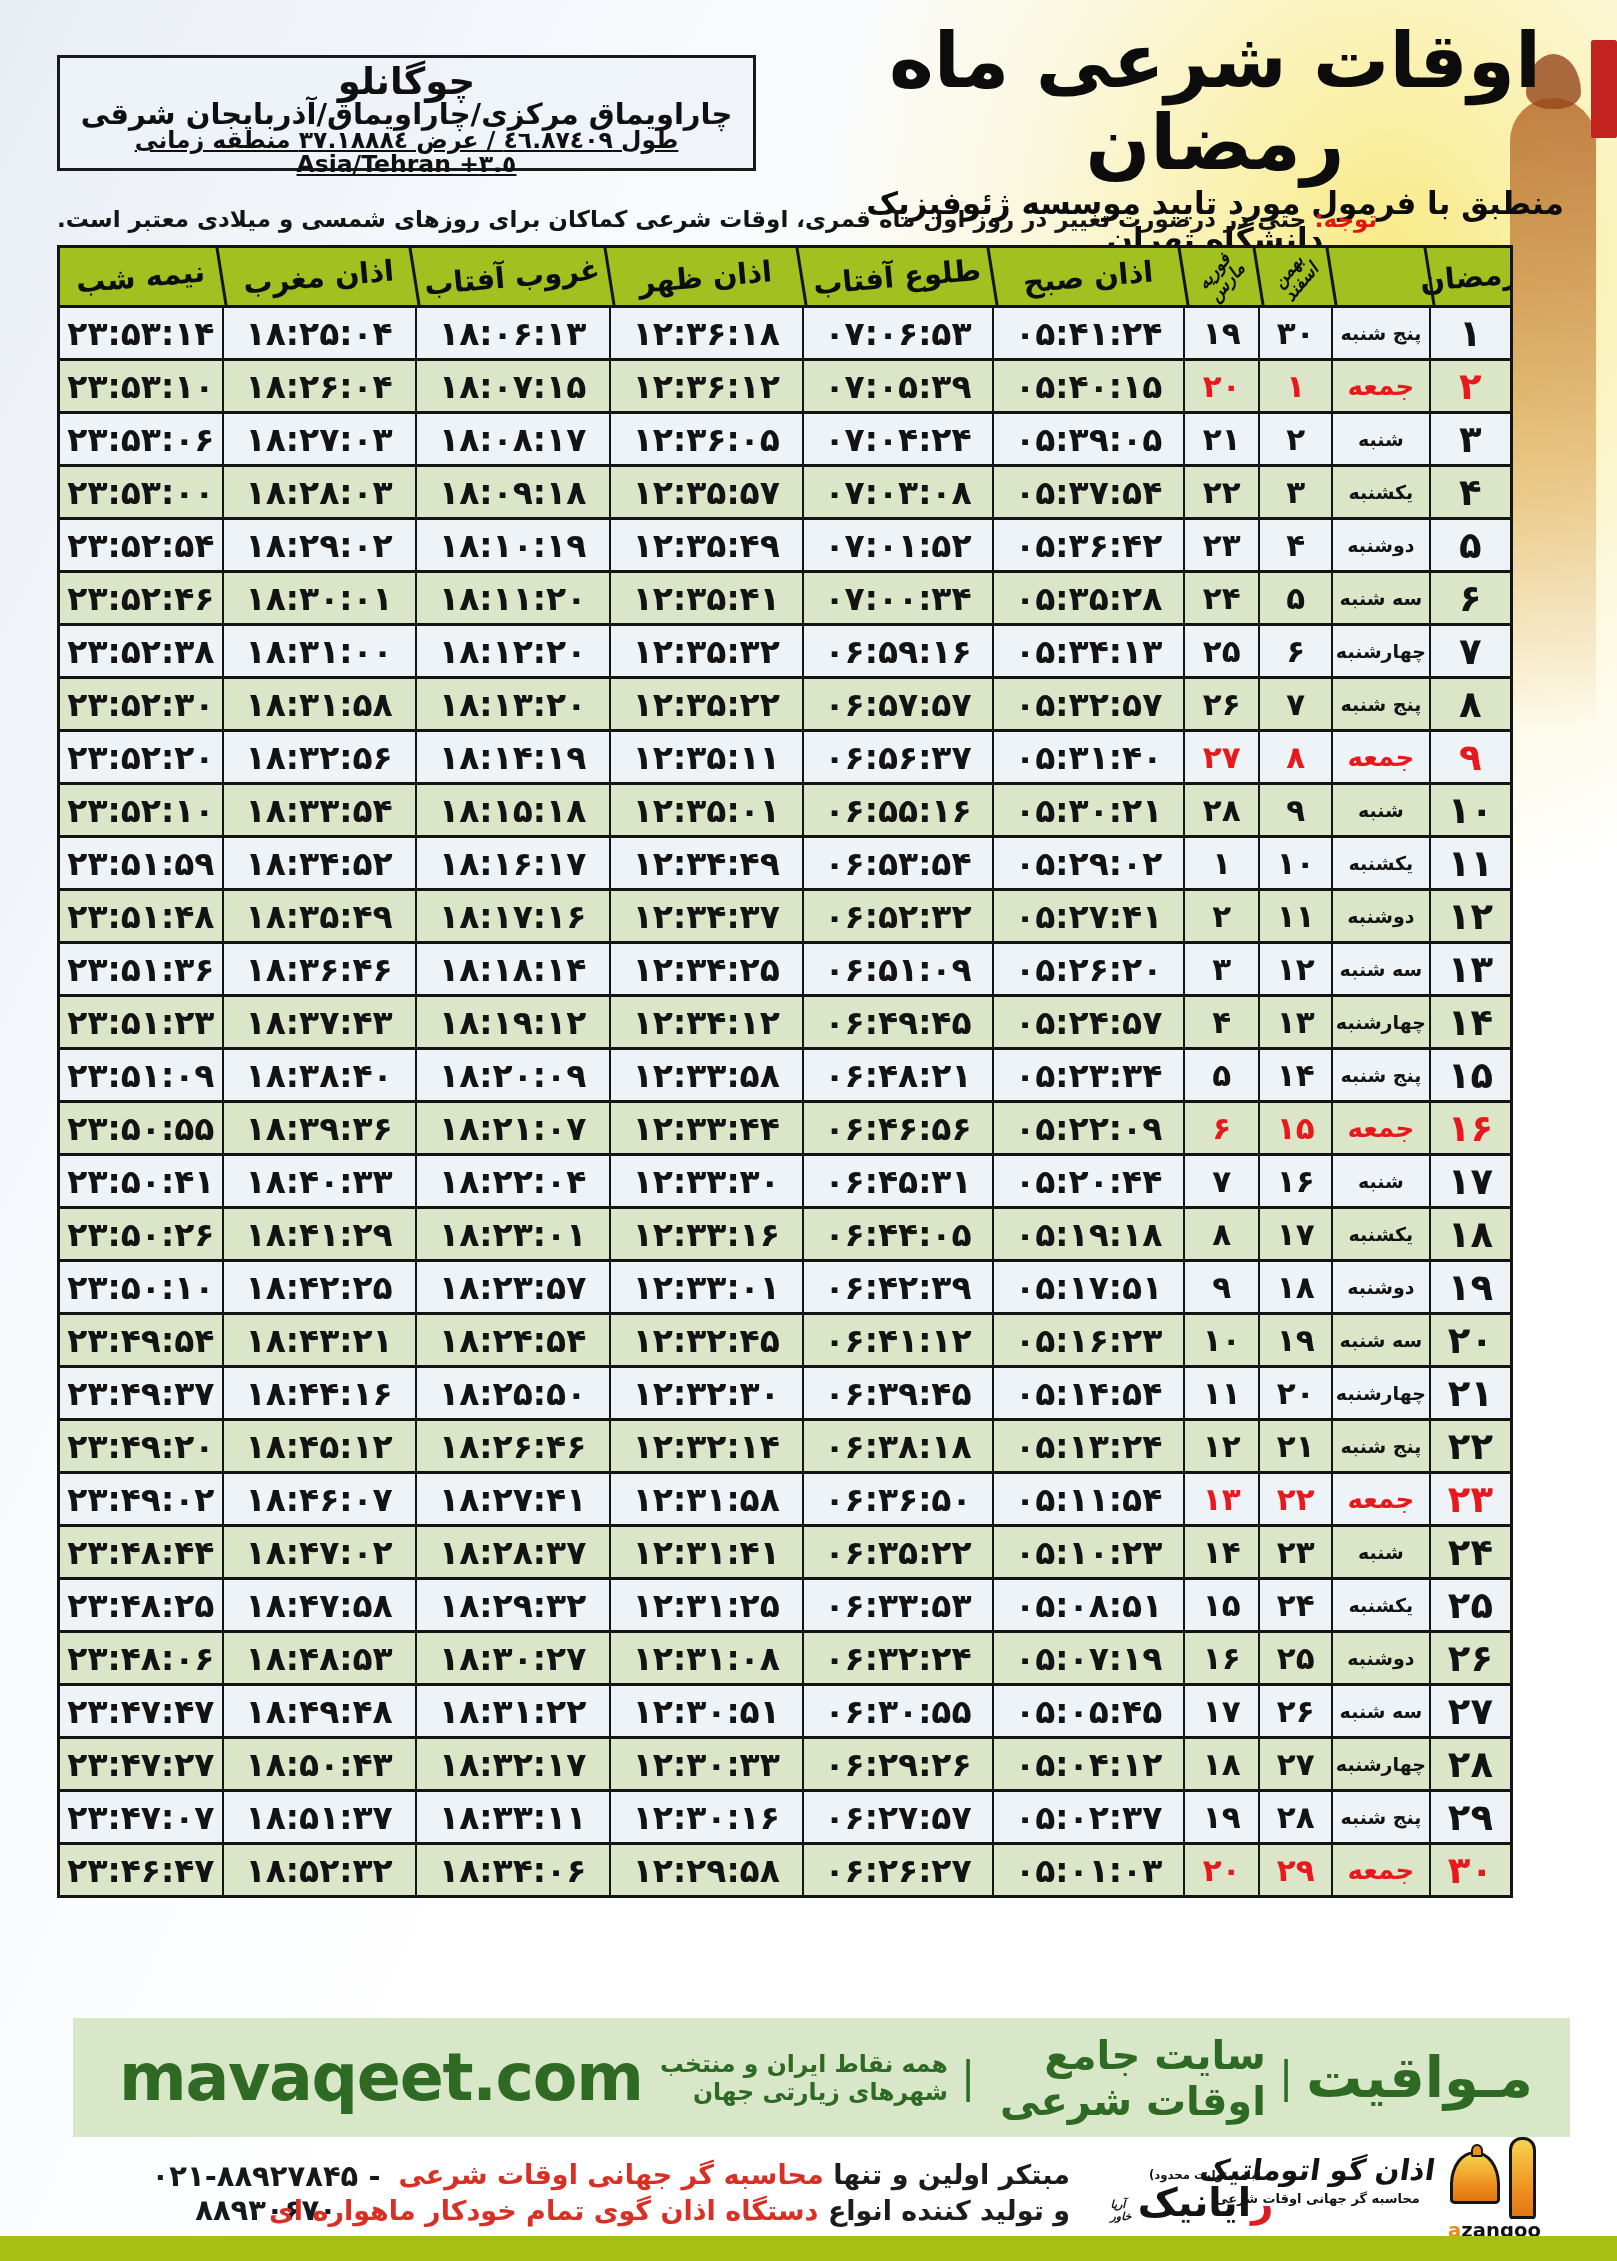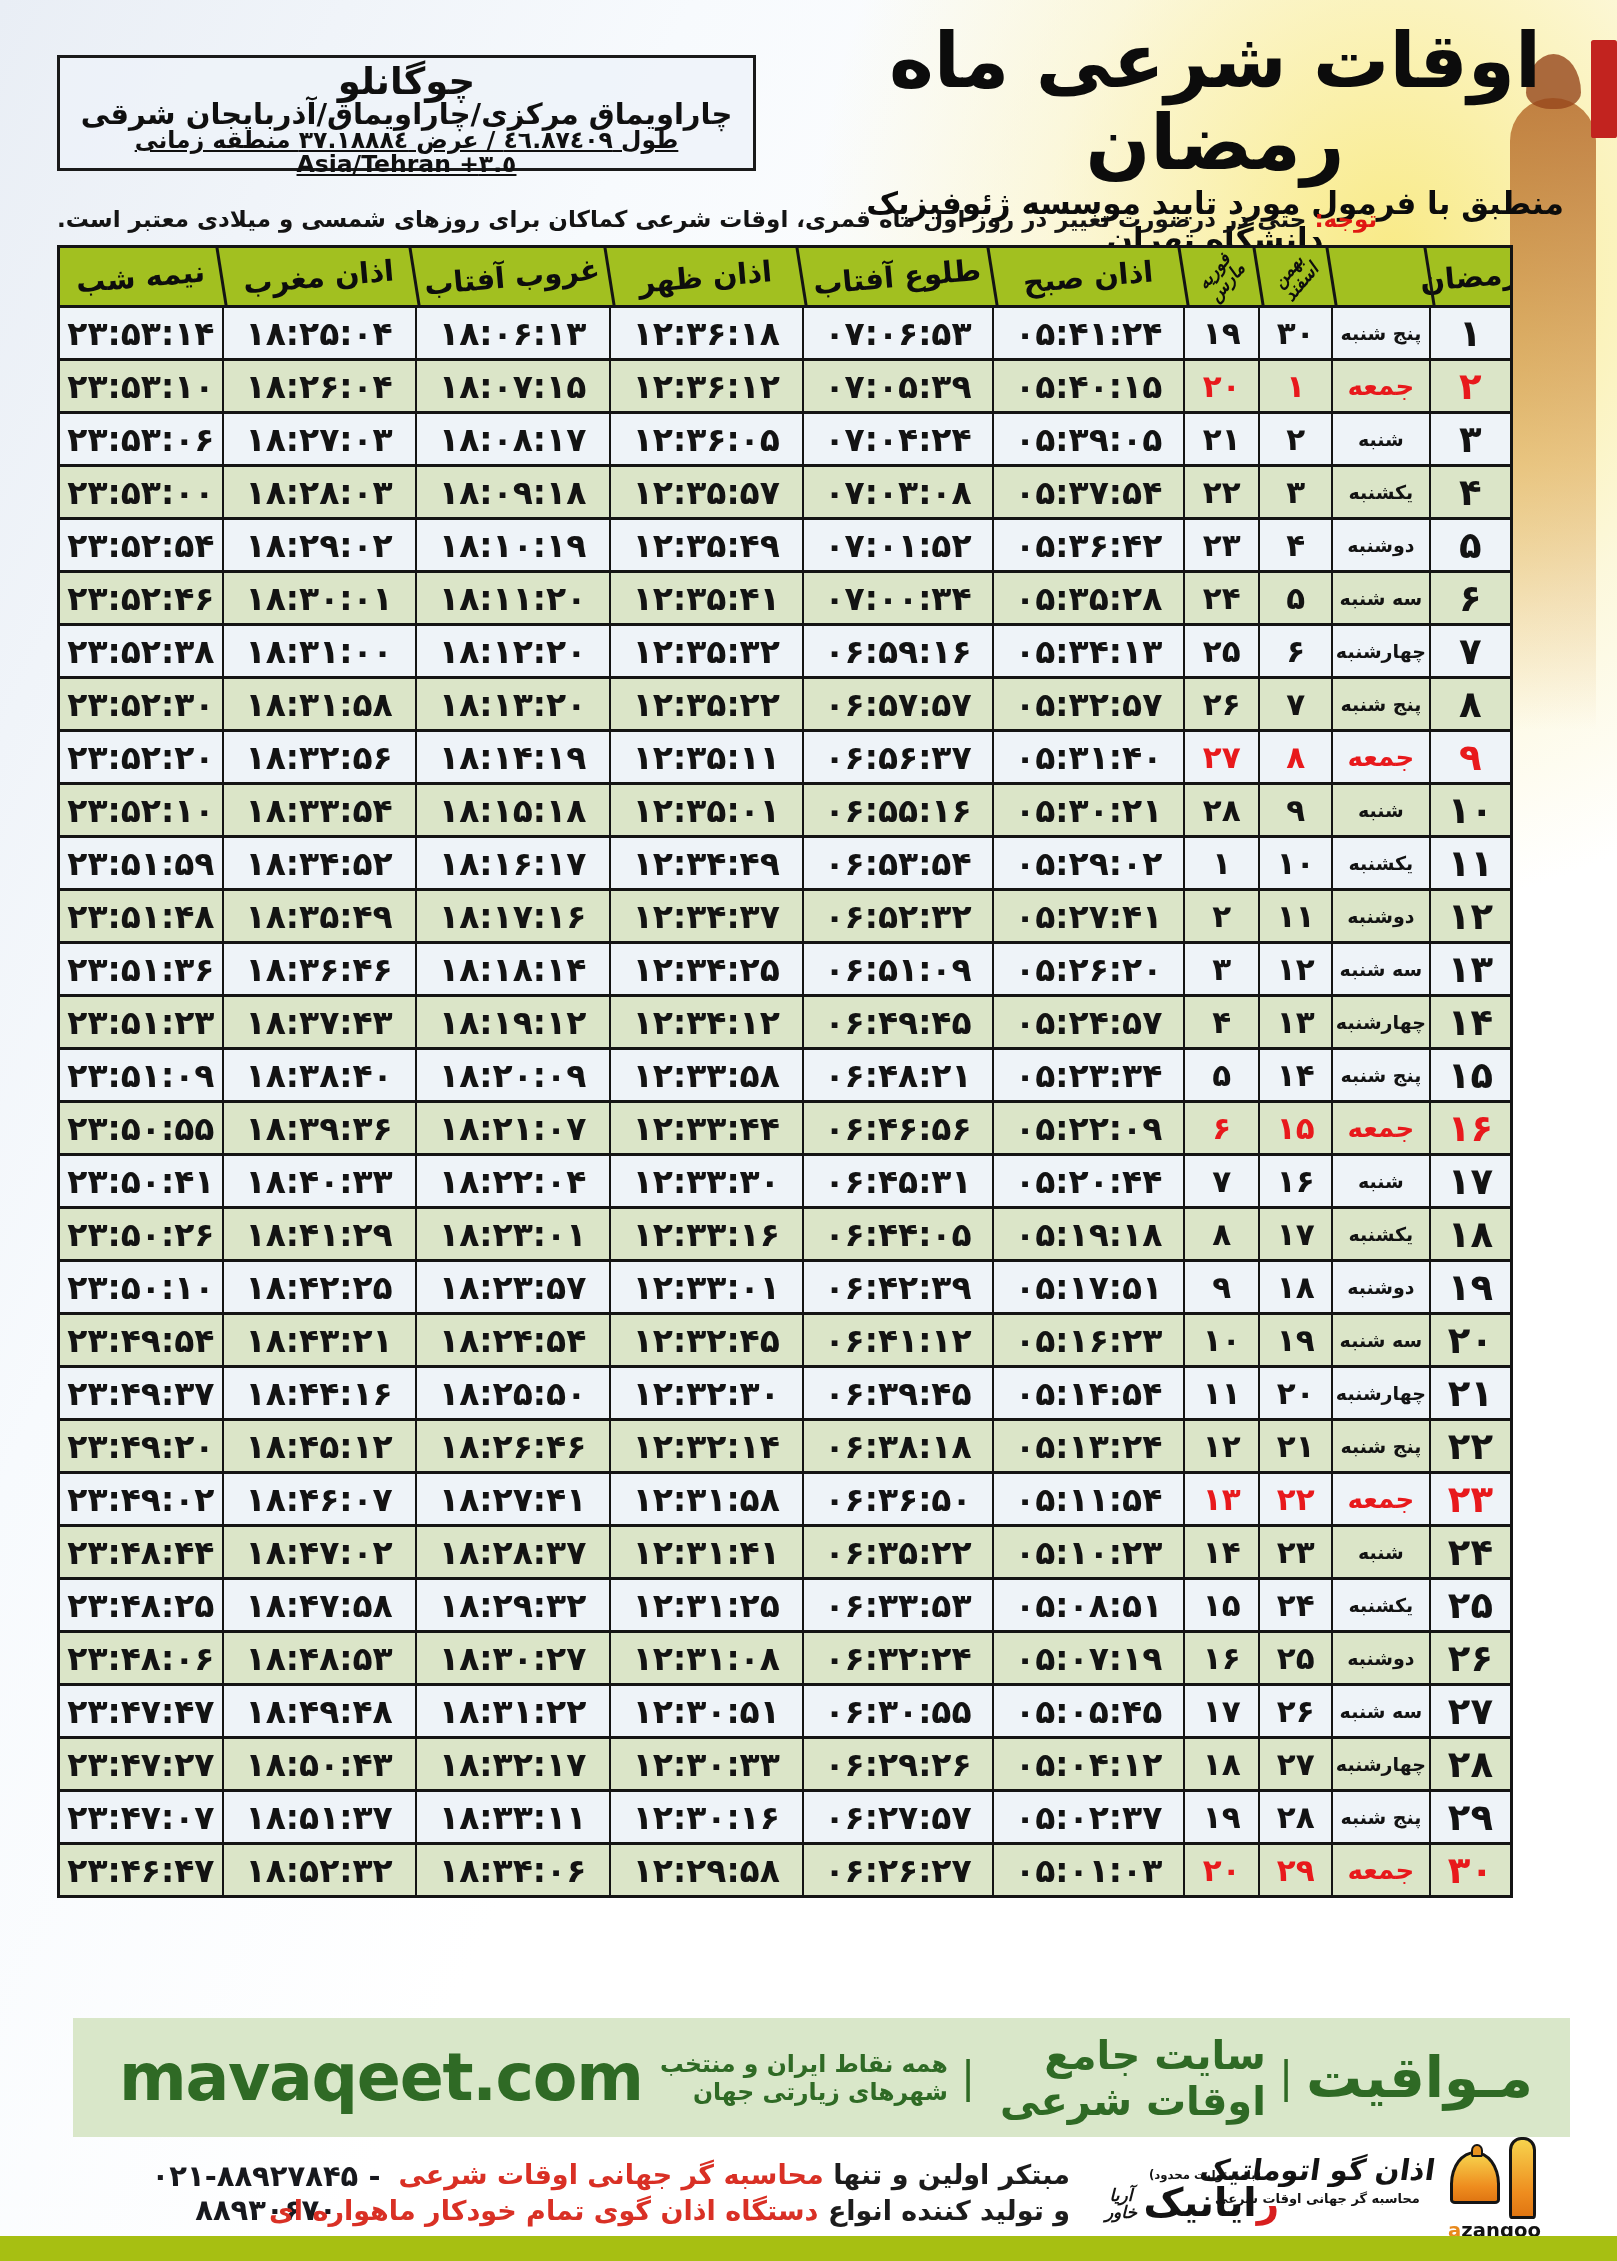--- a/index.html
+++ b/index.html
@@ -114,21 +114,21 @@
   .promo{
     position:absolute;left:418px;top:2157px;width:652px;direction:rtl;text-align:right;
     font-size:27px;font-weight:bold;line-height:1.35;color:#1c1c1c;white-space:nowrap;
   }
   .promo .red{color:#d93025;}
   .rayanik{position:absolute;left:1104px;top:2152px;width:176px;text-align:center;color:#131313;margin-top:16px;}
   .ray-note{font-size:11.7px;font-weight:bold;direction:rtl;margin-right:-26px;}
   .ray-main{direction:rtl;display:flex;align-items:flex-end;justify-content:center;gap:6.5px;margin-top:1.3px;}
   .ray-word{font-size:39px;font-weight:bold;line-height:1;}
   .ray-word .init{color:#d81f1f;}
-  .ray-sub{display:flex;flex-direction:column;font-size:17px;font-weight:bold;line-height:1.05;}
+  .ray-sub{display:flex;flex-direction:column;font-size:11px;font-weight:bold;line-height:1.05;align-items:flex-end;}
   .azangoo{position:absolute;left:1280px;top:2141px;width:313px;height:98px;}
   .az-fa{position:absolute;right:158px;top:11.7px;direction:rtl;text-align:center;color:#131313;}
   .az-fa .big{font-size:29px;font-weight:bold;transform:skewX(-8deg);display:block;white-space:nowrap;}
   .az-fa .small{font-size:13px;font-weight:bold;display:block;margin-top:3.9px;white-space:nowrap;}
   .az-dome{
     position:absolute;right:93px;top:10.4px;width:50px;height:53px;box-sizing:border-box;
     border:3.3px solid #151515;border-radius:50% 50% 10% 10%/62% 62% 8% 8%;
     background:linear-gradient(180deg,#f7d34d,#ee8c1e 70%,#e07612);
   }
   .az-dome::before{

